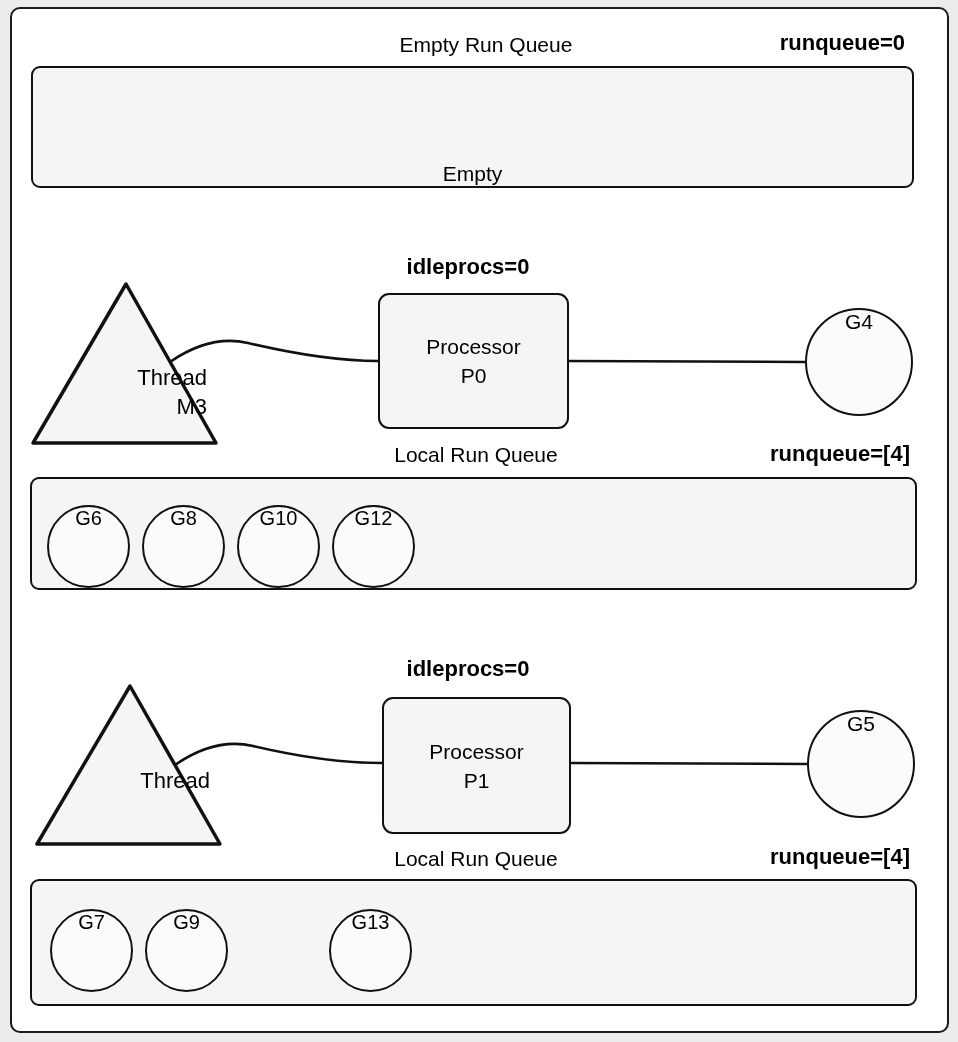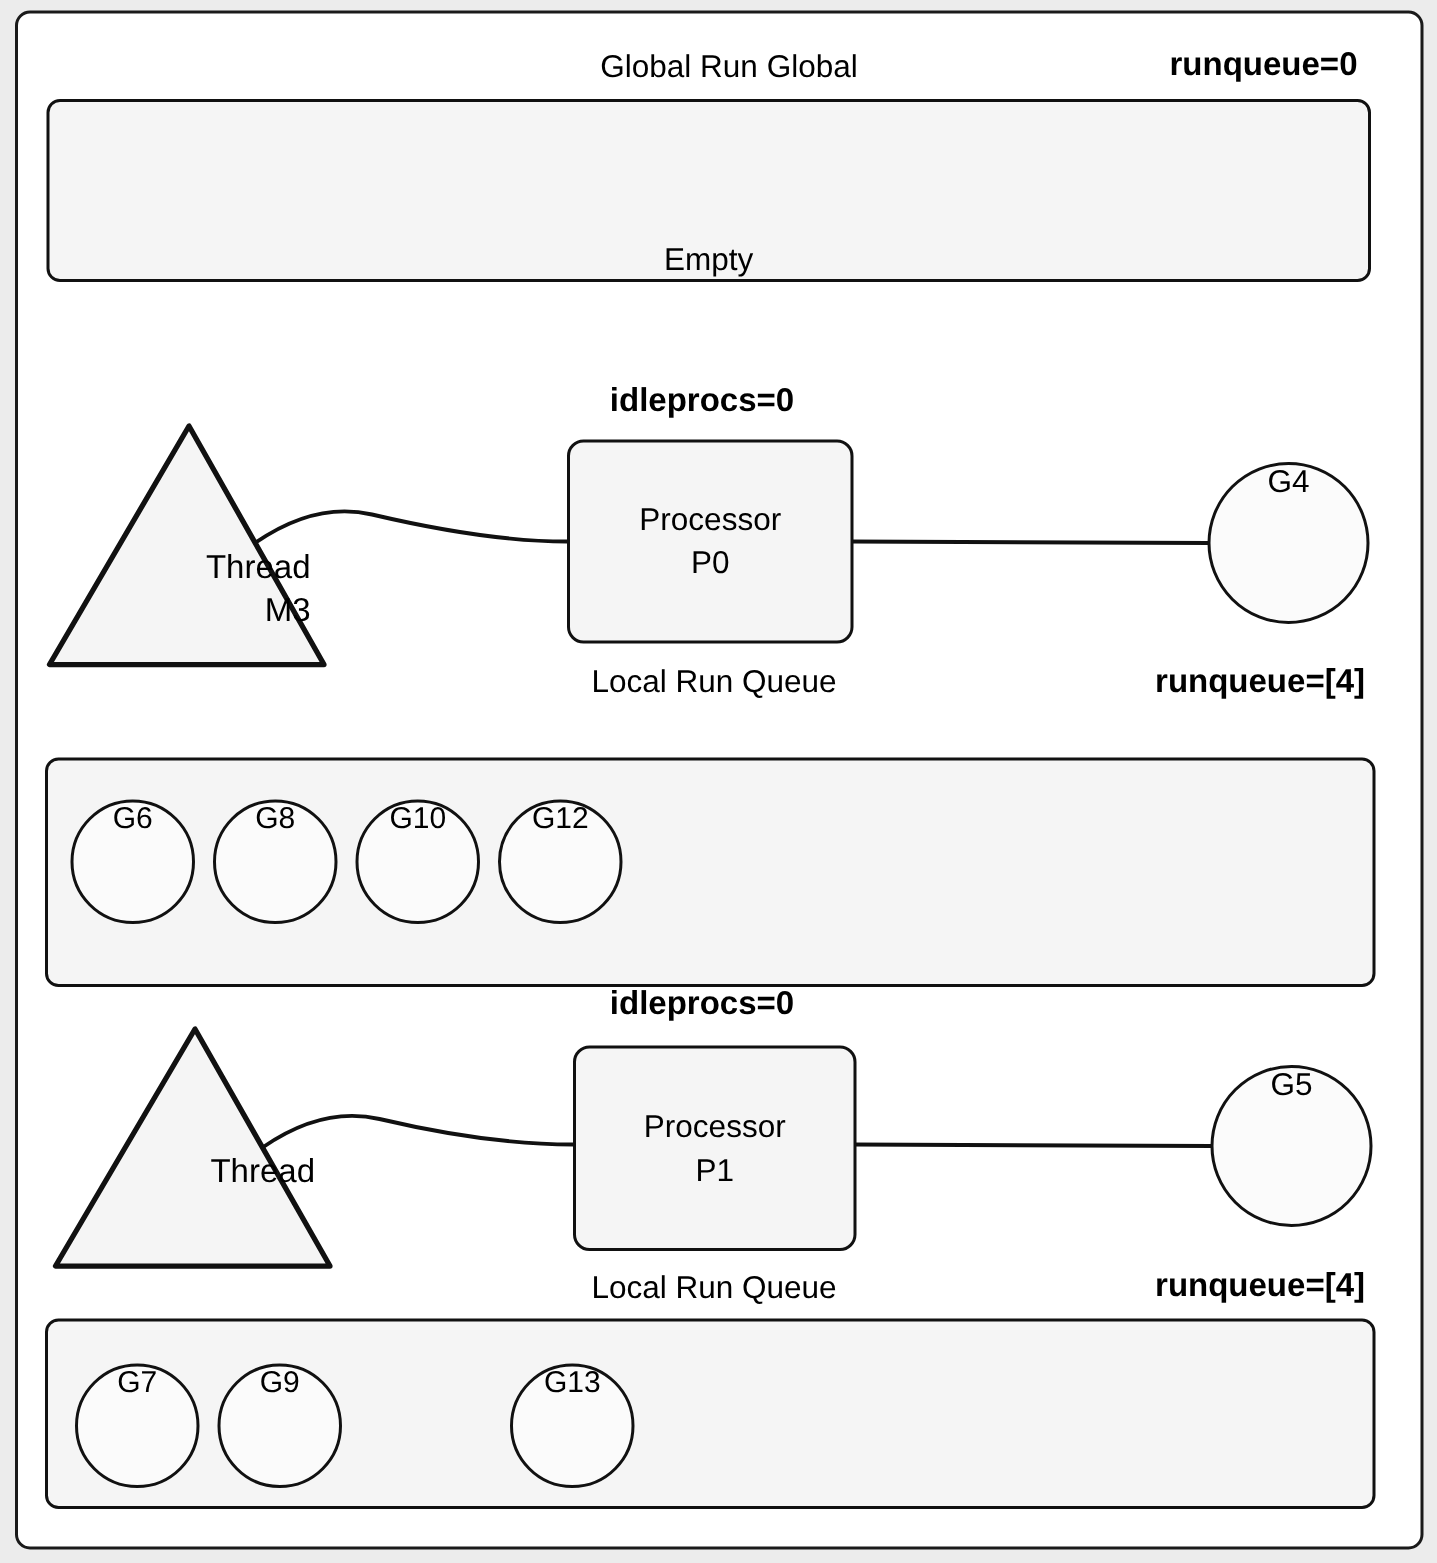--- a/index.html
+++ b/index.html
@@ -49,21 +49,21 @@
   .global-title{left:286px;top:33px;width:400px;}
   .global-counter{left:655px;top:31px;width:250px;}
   .empty-box{left:31px;top:66px;width:883px;height:122px;align-items:flex-end;}
   .idle1{left:368px;top:255px;width:200px;}
   .tri1{left:23px;top:274px;}
   .tlabel1{left:47px;top:363px;width:160px;}
   .p0{left:378px;top:293px;width:191px;height:136px;}
   .g4{left:805px;top:308px;}
   .lrq-title1{left:326px;top:443px;width:300px;}
   .lrq-counter1{left:660px;top:442px;width:250px;}
-  .q1{left:30px;top:505px;width:887px;height:153px;justify-content:flex-start;}
+  .q1{left:30px;top:477px;width:887px;height:113px;justify-content:flex-start;}
   .idle2{left:368px;top:657px;width:200px;}
   .tri2{left:27px;top:676px;}
   .tlabel2{left:50px;top:766px;width:160px;}
   .p1{left:382px;top:697px;width:189px;height:137px;}
   .g5{left:807px;top:710px;}
   .lrq-title2{left:326px;top:847px;width:300px;}
   .lrq-counter2{left:660px;top:845px;width:250px;}
   .q2{left:30px;top:879px;width:887px;height:127px;justify-content:flex-start;}
 </style>
 </head>
@@ -71,21 +71,21 @@
 
 <div class="frame"></div>
 
 <svg class="connectors" viewBox="0 0 958 1042">
   <path d="M 170 362 C 196 344 222 337 248 343 C 282 351 330 361 378 361" fill="none" stroke="#111" stroke-width="2.6"></path>
   <path d="M 567 361 L 806 362" fill="none" stroke="#111" stroke-width="2.6"></path>
   <path d="M 175 765 C 201 747 227 740 253 746 C 287 754 334 763 382 763" fill="none" stroke="#111" stroke-width="2.6"></path>
   <path d="M 569 763 L 808 764" fill="none" stroke="#111" stroke-width="2.6"></path>
 </svg>
 
-<div class="txt center global-title">Global Run Global</div>
+<div class="txt center global-title">Empty Run Queue</div>
 <div class="txt bold right global-counter">runqueue=0</div>
 <div class="box empty-box">
   <span>Empty</span>
 </div>
 
 <div class="txt bold center idle1">idleprocs=0</div>
 <svg class="tri tri1" width="200" height="175">
   <polygon points="103,10 10,169 193,169"></polygon>
 </svg>
 <div class="thread-label tlabel1">
@@ -132,16 +132,16 @@
 </div>
 <div class="txt center lrq-title2">Local Run Queue</div>
 <div class="txt bold right lrq-counter2">runqueue=[4]</div>
 <div class="box q2">
   <div class="circle small" style="left:18px">
       <span>G7</span>
     </div>
   <div class="circle small" style="left:113px">
       <span>G9</span>
     </div>
-  <div class="circle small" style="left:308px">
+  <div class="circle small" style="left:297px">
       <span>G13</span>
     </div>
 </div>
 
 </body></html>

